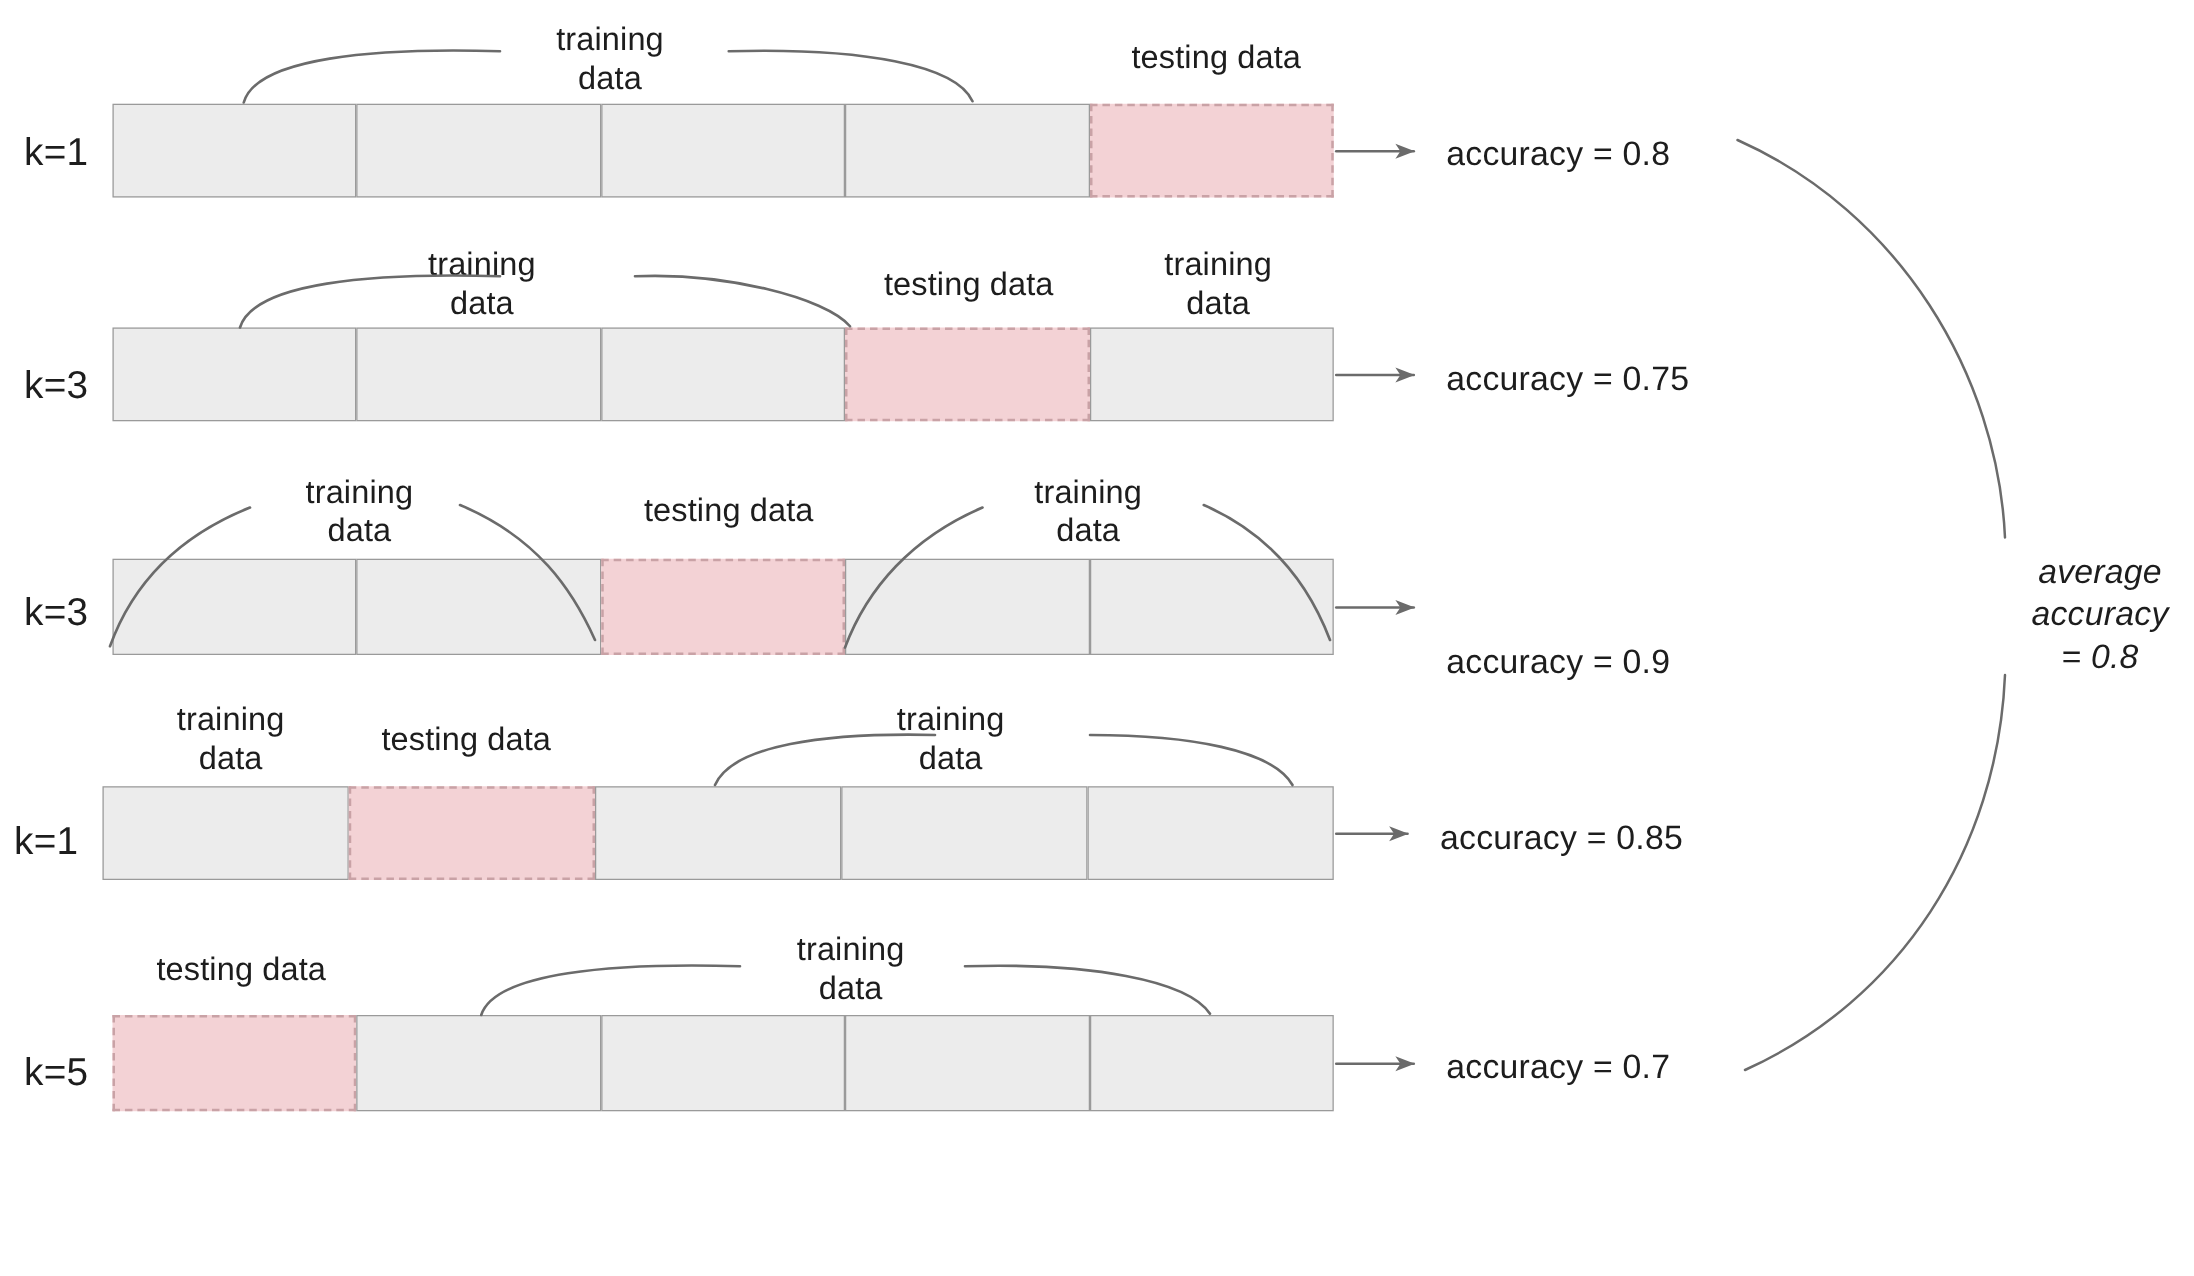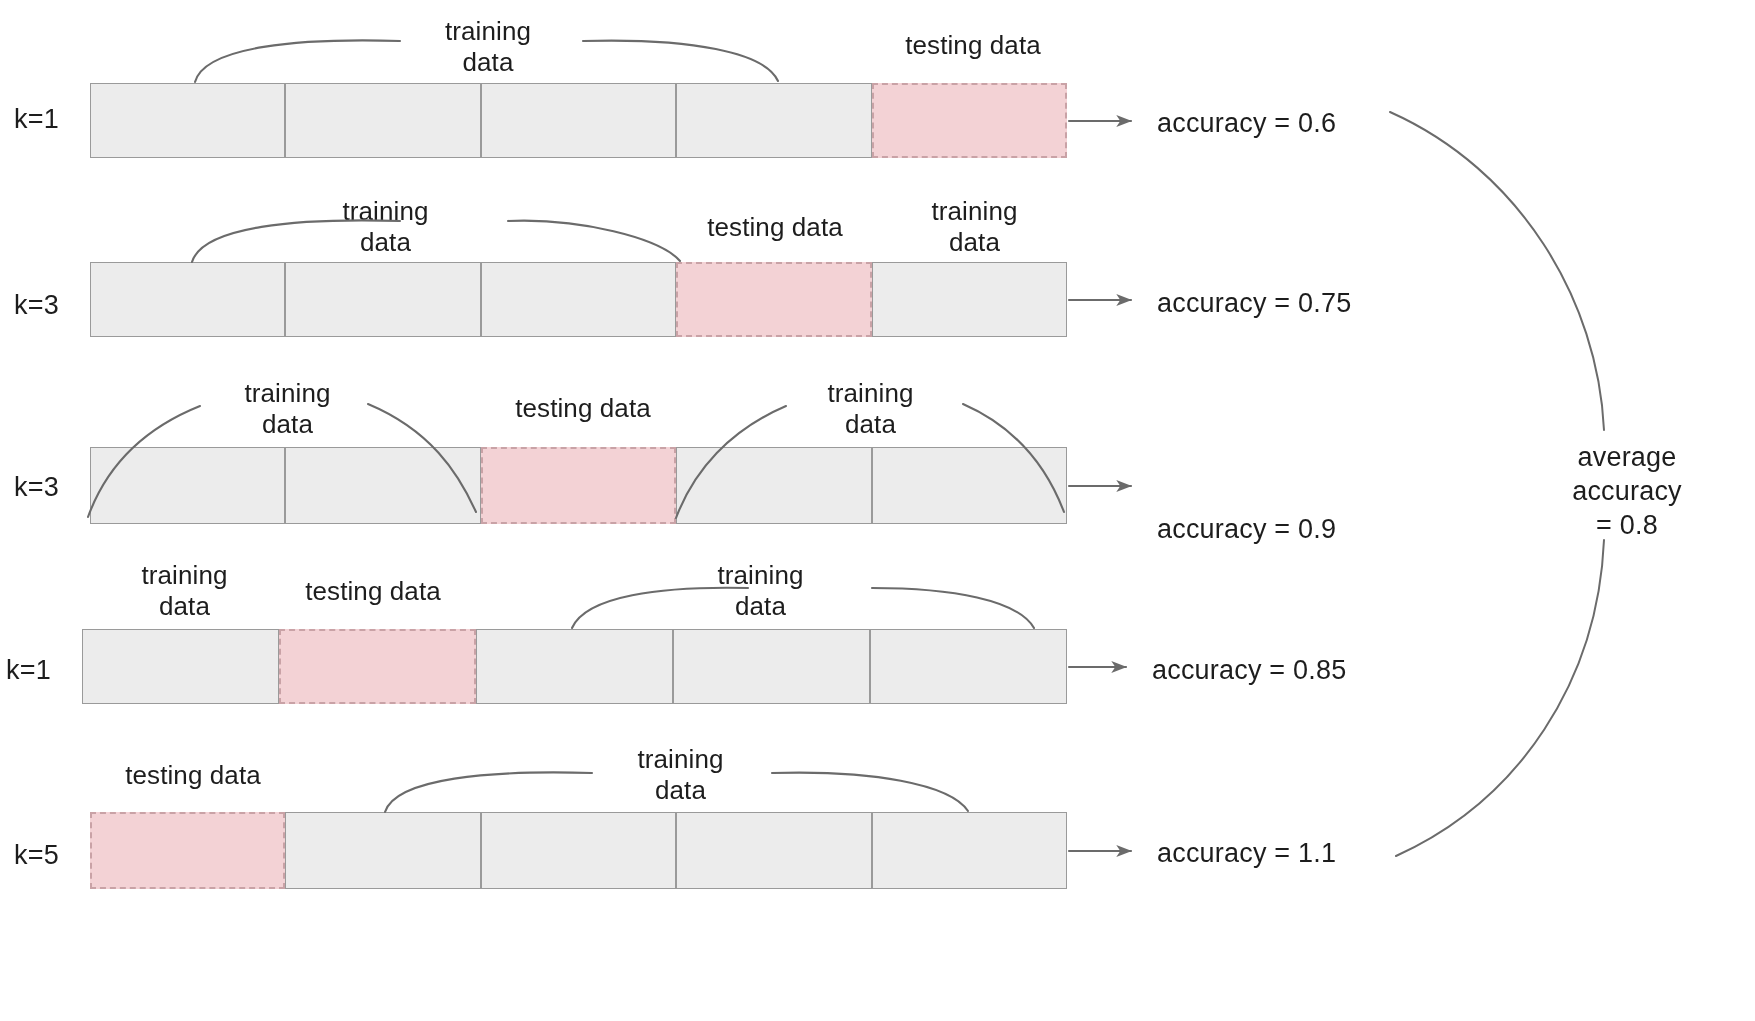--- a/index.html
+++ b/index.html
@@ -11,24 +11,24 @@
     overflow:hidden;
     position:relative;
   }
   #stage{position:absolute;left:0;top:0;width:1755px;height:1021px;}
   #arcs{position:absolute;left:0;top:0;width:1755px;height:1021px;pointer-events:none;}
 
   .fold-row{position:absolute;}
 
   .k-label{
     position:absolute;
-    font-size:27px;
+    font-size:31px;
     color:#1d1d1d;
     white-space:nowrap;
-    text-align:left;
+    text-align:center;
     letter-spacing:0.2px;
   }
 
   .bar{
     position:absolute;
     display:flex;
     box-sizing:border-box;
   }
   .cell{
     box-sizing:border-box;
@@ -86,21 +86,21 @@
       <div class="cell" style="width:20%"></div>
       <div class="cell" style="width:20%"></div>
       <div class="cell" style="width:20%"></div>
       <div class="cell test last" style="width:20%"></div>
     </div>
 
     <div class="ann" style="left:368px;top:16px;width:240px;">training
 data</div>
     <div class="ann" style="left:848px;top:30px;width:250px;">testing data</div>
 
-    <div class="acc-label" style="left:1157px;top:108px;">accuracy = 0.6</div>
+    <div class="acc-label" style="left:1157px;top:108px;">accuracy = 0.8</div>
   </div>
 
   <div class="fold-row">
     <div class="k-label" style="left:14px;top:290px;width:62px;">k=3</div>
 
     <div class="bar" style="left:90px;top:262px;width:977px;height:75px;">
       <div class="cell first" style="width:20%"></div>
       <div class="cell" style="width:20%"></div>
       <div class="cell" style="width:20%"></div>
       <div class="cell test" style="width:20%"></div>
@@ -164,24 +164,24 @@
       <div class="cell" style="width:20%"></div>
       <div class="cell" style="width:20%"></div>
       <div class="cell" style="width:20%"></div>
       <div class="cell last" style="width:20%"></div>
     </div>
 
     <div class="ann" style="left:68px;top:760px;width:250px;">testing data</div>
     <div class="ann" style="left:558px;top:744px;width:245px;">training
 data</div>
 
-    <div class="acc-label" style="left:1157px;top:838px;">accuracy = 1.1</div>
-  </div>
-
-  <div class="avg-label" style="left:1627px;top:440px;width:150px;transform:translateX(-50%);">average
+    <div class="acc-label" style="left:1157px;top:838px;">accuracy = 0.7</div>
+  </div>
+
+  <div class="avg-label" style="left:1680px;top:440px;width:150px;transform:translateX(-50%);font-style:italic;">average
 accuracy
 = 0.8</div>
 
   <svg id="arcs" viewBox="0 0 1755 1021" xmlns="http://www.w3.org/2000/svg">
     <defs>
       <marker id="ah" markerWidth="9" markerHeight="9" refX="7" refY="3.2" orient="auto" markerUnits="strokeWidth">
         <path d="M0,0.3 L7.4,3.2 L0,6.1 L1.9,3.2 Z" fill="#6b6b6b"></path>
       </marker>
     </defs>
 

